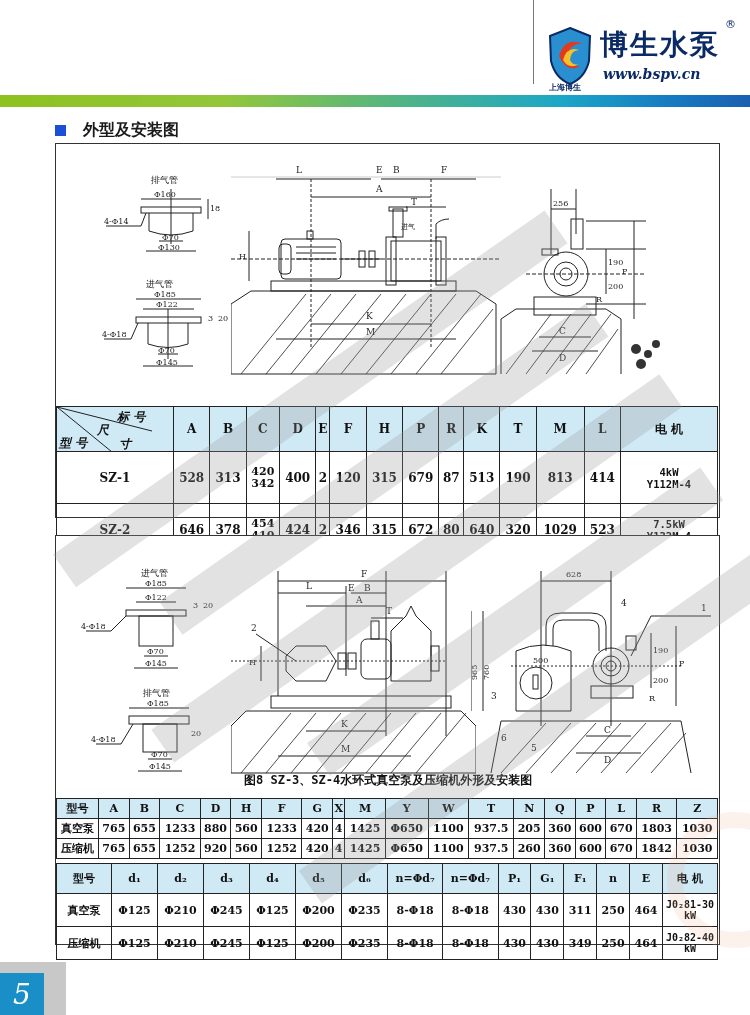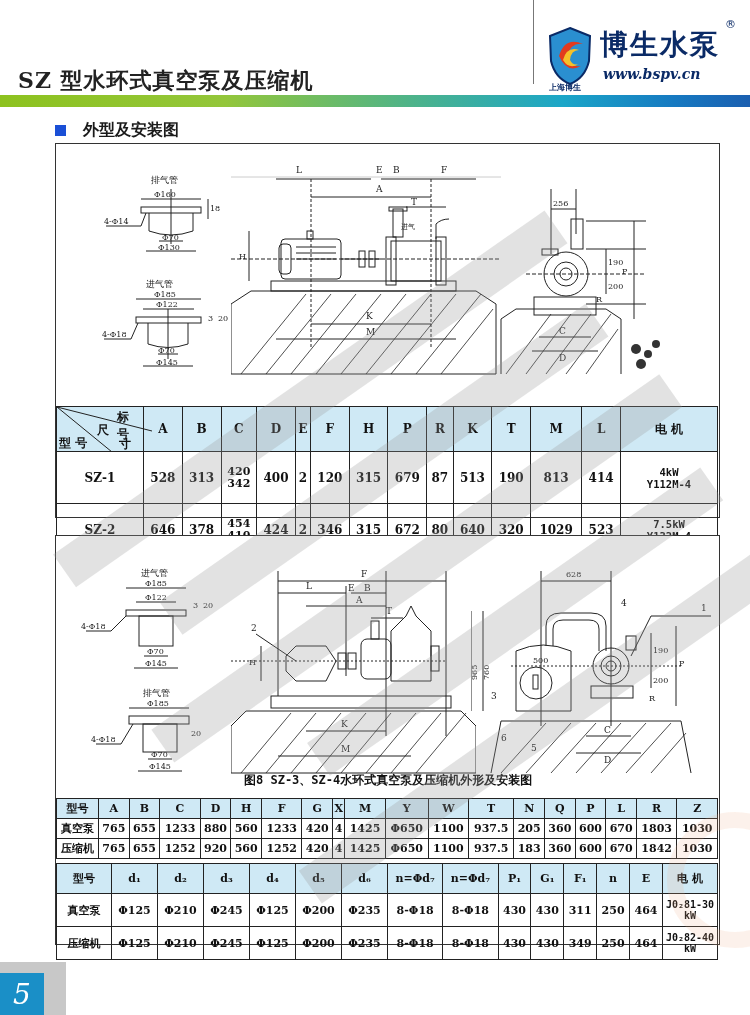--- a/index.html
+++ b/index.html
@@ -55,21 +55,20 @@
   .watermark { position: absolute; left: 0; top: 0; width: 750px; height: 1015px; pointer-events: none; opacity: 0.28; }
 
   
   .page-num-bg { position: absolute; left: 0; top: 962px; width: 66px; height: 53px; background: #c8c8c8; }
   .page-num { position: absolute; left: 0; top: 973px; width: 44px; height: 42px; background: #1a8fc7; color: #fff; font-size: 28px; font-style: italic; font-family: "DejaVu Serif", serif; display: flex; align-items: center; justify-content: center; }
 </style>
 </head>
 <body>
 
 <div class="header">
-  <div class="doc-title">SZ 型水环式真空泵及压缩机</div>
   <div class="logo-divider"></div>
   <div class="logo">
     <svg class="logo-shield" viewBox="0 0 50 60">
       <path d="M25 2 L45 10 L44 35 Q40 52 25 58 Q10 52 6 35 L5 10 Z" fill="#2a8fd0" stroke="#0a2a66" stroke-width="2"></path>
       <path d="M14 30 Q20 10 38 18 Q26 16 22 30 Q24 42 36 40 Q22 48 14 30Z" fill="#e23a1e"></path>
       <path d="M18 34 Q22 20 34 24 Q26 24 25 34 Q28 40 34 38 Q24 44 18 34Z" fill="#f5c02a"></path>
     </svg>
     <div class="logo-name">博生水泵</div>
     <div class="logo-reg">®</div>
     <div class="logo-url">www.bspv.cn</div>
@@ -224,21 +223,21 @@
           <circle cx="145" cy="185" r="5"></circle>
           <circle cx="160" cy="165" r="4"></circle>
       </g>
     </g>
   </svg>
 
 
   <table class="t1">
     <tbody>
         <tr>
-      <th class="hdr diag" style="width:87px;">
+      <th class="hdr diag" style="width:117px;font-style:italic;">
         <svg width="95" height="45">
               <line x1="0" y1="0" x2="95" y2="24" stroke="#222"></line>
               <line x1="0" y1="0" x2="55" y2="45" stroke="#222"></line>
             </svg>
         <span style="left:60px;top:2px;">标 号</span>
         <span style="left:40px;top:15px;">尺</span>
         <span style="left:2px;top:28px;">型 号</span>
         <span style="left:62px;top:29px;">寸</span>
       </th>
       <th class="hdr">A</th>
@@ -503,21 +502,21 @@
       <td>1252</td>
       <td>920</td>
       <td>560</td>
       <td>1252</td>
       <td>420</td>
       <td>4</td>
       <td>1425</td>
       <td>Φ650</td>
       <td>1100</td>
       <td>937.5</td>
-      <td>183</td>
+      <td>260</td>
       <td>360</td>
       <td>600</td>
       <td>670</td>
       <td>1842</td>
       <td>1030</td>
     </tr>
   </tbody>
     </table>
 
   <table class="t3">

